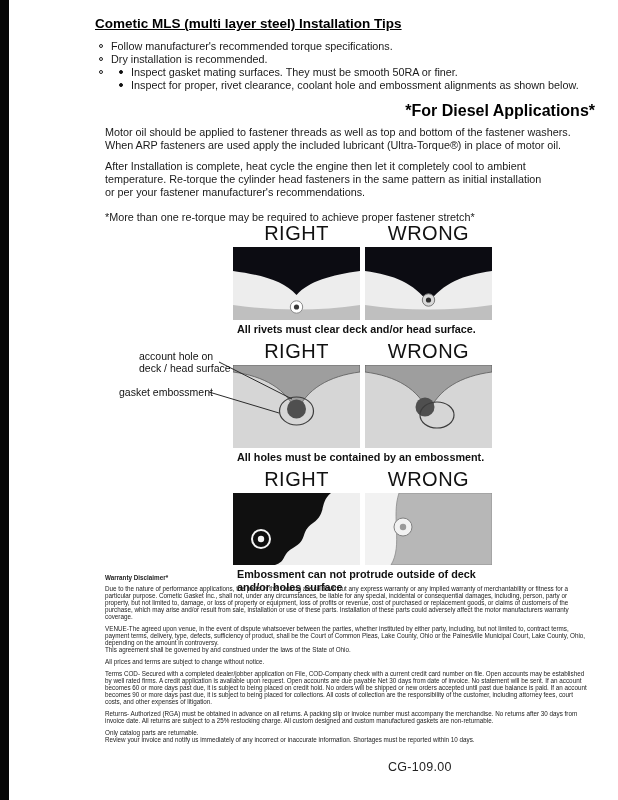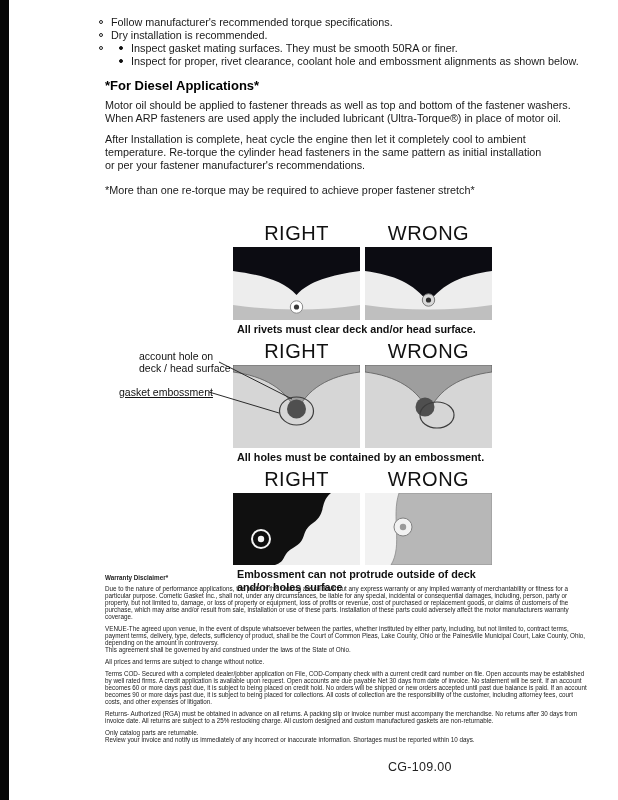--- a/index.html
+++ b/index.html
@@ -12,56 +12,57 @@
 
   .content { position:absolute; left:95px; top:16px; width:500px; }
   .title { font-size:13.5px; font-weight:bold; text-decoration:underline; margin-bottom:9px; color:#000; }
 
   .bullets { margin-left:4px; font-size:10.8px; line-height:13px; }
   .bullet { position:relative; padding-left:12px; white-space:nowrap; }
   .bullet .marker { position:absolute; left:0; top:4px; width:4px; height:4px; border:1px solid #222; border-radius:50%; }
   .bullet.sub { margin-left:20px; }
   .bullet.sub .marker { background:#111; border-color:#111; }
 
-  .diesel-heading { font-size:13px; font-weight:bold; margin:10px 0 6px 10px; color:#000; }
+  .diesel-heading { font-size:16px; font-weight:bold; margin:10px 0 6px 10px; color:#000;text-align:right; }
   .para { margin:0 0 8px 10px; font-size:10.8px; line-height:13px; }
   .para .line { white-space:nowrap; }
   .note { margin:12px 0 0 10px; font-size:10.8px; }
 
   .figures { position:absolute; left:95px; top:222px; width:510px; }
   .fig-row { position:relative; margin-bottom:4px; }
   .fig-labels { display:flex; margin-left:138px; }
   .fig-label { width:127px; text-align:center; font-size:20px; letter-spacing:0.5px; color:#111; }
   .fig-label + .fig-label { margin-left:5px; }
   .fig-panels { display:flex; margin-left:138px; margin-top:2px; }
   .panel { width:127px; font-size:0; }
   .panel + .panel { margin-left:5px; }
   .fig-caption { margin:3px 0 0 142px; font-size:10.8px; line-height:13px; color:#111;font-weight:bold; }
   .fig-caption.narrow { width:250px; }
 
   .ann { position:absolute; font-size:10.5px; line-height:12px; color:#111; z-index:2; }
   .ann-coolant { left:44px; top:10px; }
-  .ann-emboss { left:24px; top:46px;text-decoration:underline; }
+  .ann-emboss { left:24px; top:46px; }
   .pointer-lines { position:absolute; left:0; top:0; z-index:1; pointer-events:none; }
 
   .disclaimer { position:absolute; left:105px; top:574px; width:482px; font-size:6.3px; line-height:7px; color:#222; }
   .disclaimer .head { font-weight:bold; margin-bottom:4px; }
   .disclaimer .p { margin-top:5px; }
   .disclaimer .p.first { margin-top:0; }
   .disclaimer .p.tight { margin-top:0; }
 
   .footer { position:absolute; left:388px; top:760px; font-size:12.5px; color:#222; letter-spacing:0.3px; }
 </style>
 </head>
 <body>
 
 <div class="page">
   <div class="left-bar"></div>
 
   <div class="content">
+    <div class="title">Cometic MLS (multi layer steel) Installation Tips</div>
 
     <div class="bullets">
       <div class="bullet"><span class="marker"></span><span>Follow manufacturer's recommended torque specifications.</span></div>
       <div class="bullet"><span class="marker"></span><span>Dry installation is recommended.</span></div>
       <div class="bullet"><span class="marker"></span></div>
       <div class="bullet sub"><span class="marker"></span><span>Inspect gasket mating surfaces.  They must be smooth 50RA or finer.</span></div>
       <div class="bullet sub"><span class="marker"></span><span>Inspect for proper, rivet clearance, coolant hole and embossment alignments as shown below.</span></div>
     </div>
 
     <div class="diesel-heading">*For Diesel Applications*</div>

